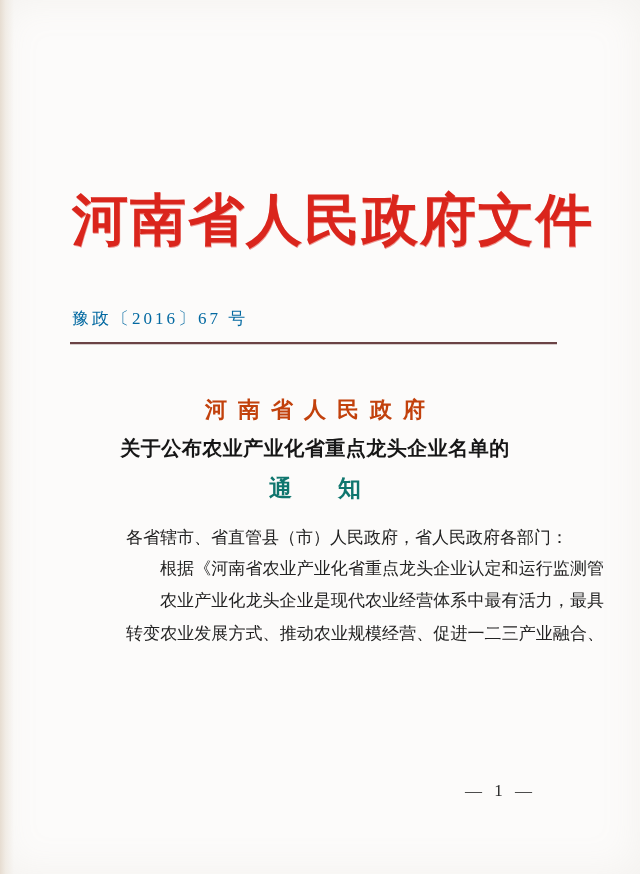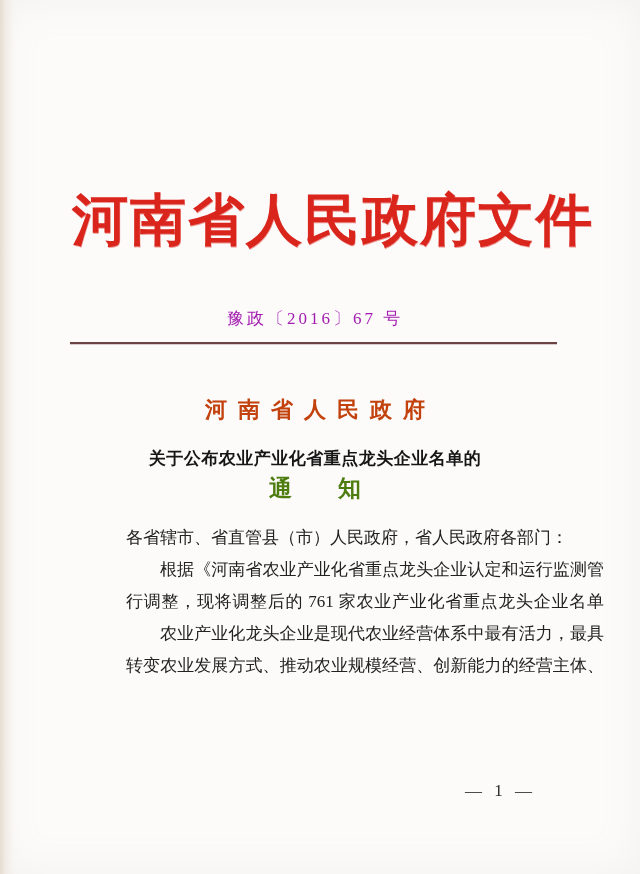--- a/index.html
+++ b/index.html
@@ -28,59 +28,58 @@
     position: absolute; top: 183px; left: 0; right: 0;
     text-align: center;
     font-size: 56px; font-weight: bold;
     letter-spacing: 2px;
     color: #da251c;
     text-shadow: 0.5px 0.5px 0 rgba(218,37,28,0.45);
     white-space: nowrap;
   }
   .doc-number {
     position: absolute; top: 307px; left: 0; right: 0;
-    text-align: center;
-    font-size: 17px; color: #a21caf;
+    text-align: left;
+    font-size: 17px; color: #0369a1;
     letter-spacing: 3px;
     white-space: nowrap;
   }
   .divider {
     position: absolute; top: 342px; left: -2px; width: 487px; height: 2px;
     background: #6b4345;
     box-shadow: 0 1px 0 rgba(107,67,69,0.25);
   }
   .title-gov {
     position: absolute; top: 395px; left: 0; right: 0;
     text-align: center;
     font-size: 22px; font-weight: bold; color: #c2410c;
     letter-spacing: 11px;
     padding-left: 11px; 
     white-space: nowrap;
   }
   .title-main {
     position: absolute; top: 435px; left: 0; right: 0;
     text-align: center;
-    font-size: 17px; font-weight: bold; color: #161616;
+    font-size: 20px; font-weight: bold; color: #161616;
     letter-spacing: 0.5px;
     white-space: nowrap;
-    margin-top: 12px;
   }
   .title-notice {
     position: absolute; top: 473px; left: 0; right: 0;
     text-align: center;
-    font-size: 23px; font-weight: bold; color: #4d7c0f;
+    font-size: 23px; font-weight: bold; color: #0f766e;
     white-space: pre;
   }
   .body-block {
     position: absolute; top: 522px; left: 6px; width: 478px;
     font-size: 17px; line-height: 32px; color: #222222;
   }
   .line { width: 100%; margin-left: 48px; }
   .line.just { text-align: justify; text-align-last: justify; }
-  .line.indent { text-indent: 2em; }
+  .line.indent { text-indent: 2em; font-family: Liberation Mono, monospace; }
   .page-footer {
     position: absolute; top: 781px; left: 0; right: 0;
     text-align: right; padding-right: 22px;
     font-size: 17px; color: #2b2b2b;
     letter-spacing: 4px;
     white-space: nowrap;
   }
 </style>
 </head>
 <body>
@@ -98,21 +97,20 @@
 
     <div class="title-gov">河南省人民政府</div>
 
     <div class="title-main">关于公布农业产业化省重点龙头企业名单的</div>
 
     <div class="title-notice">通　　知</div>
 
     <div class="body-block">
       <div class="line">各省辖市、省直管县（市）人民政府，省人民政府各部门：</div>
       <div class="line just indent">根据《河南省农业产业化省重点龙头企业认定和运行监测管</div>
-      <div class="line just">行调整，现将调整后的 761 家农业产业化省重点龙头企业名单</div>
       <div class="line just indent">农业产业化龙头企业是现代农业经营体系中最有活力，最具</div>
-      <div class="line just">转变农业发展方式、推动农业规模经营、创新能力的经营主体、</div>
+      <div class="line just">转变农业发展方式、推动农业规模经营、促进一二三产业融合、</div>
     </div>
 
     <div class="page-footer">— 1 —</div>
 
   </div>
 </div>
 
 </body></html>

